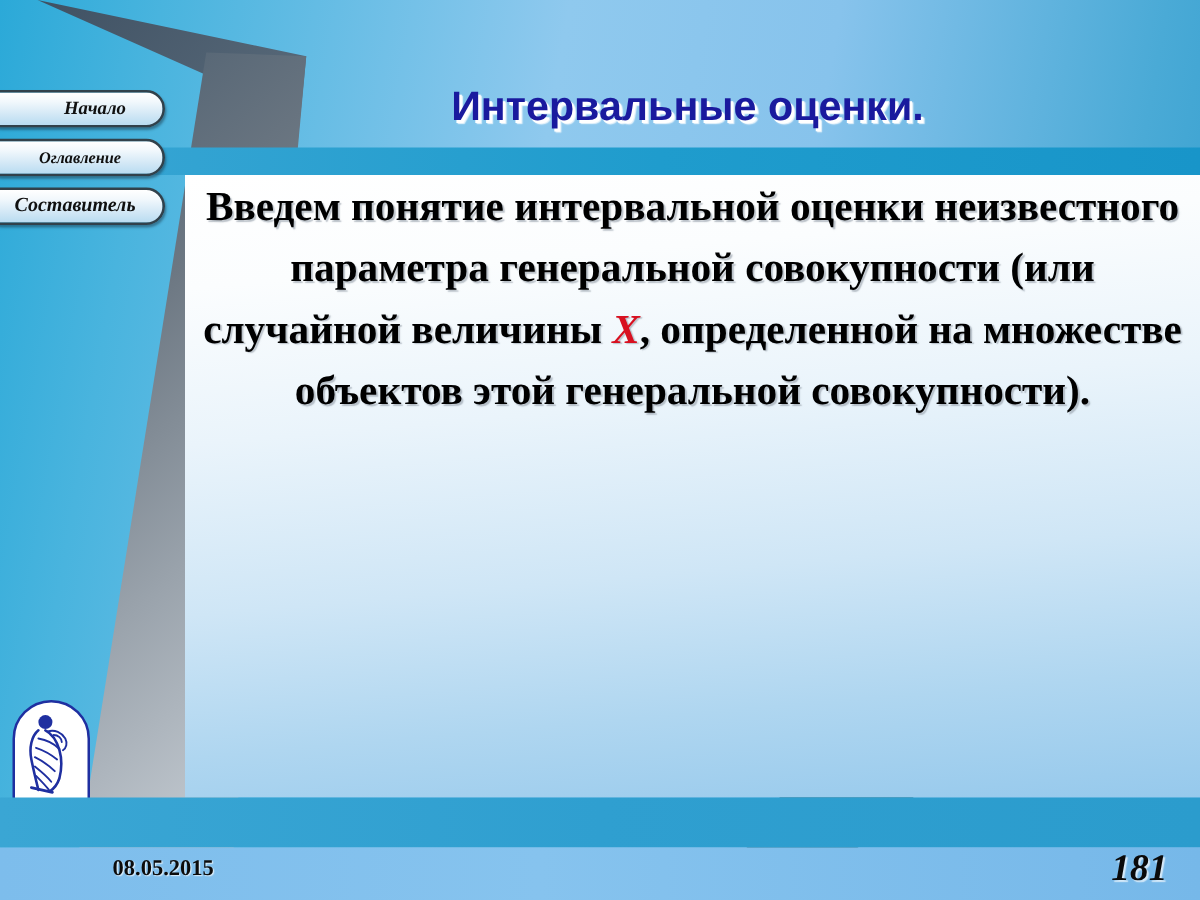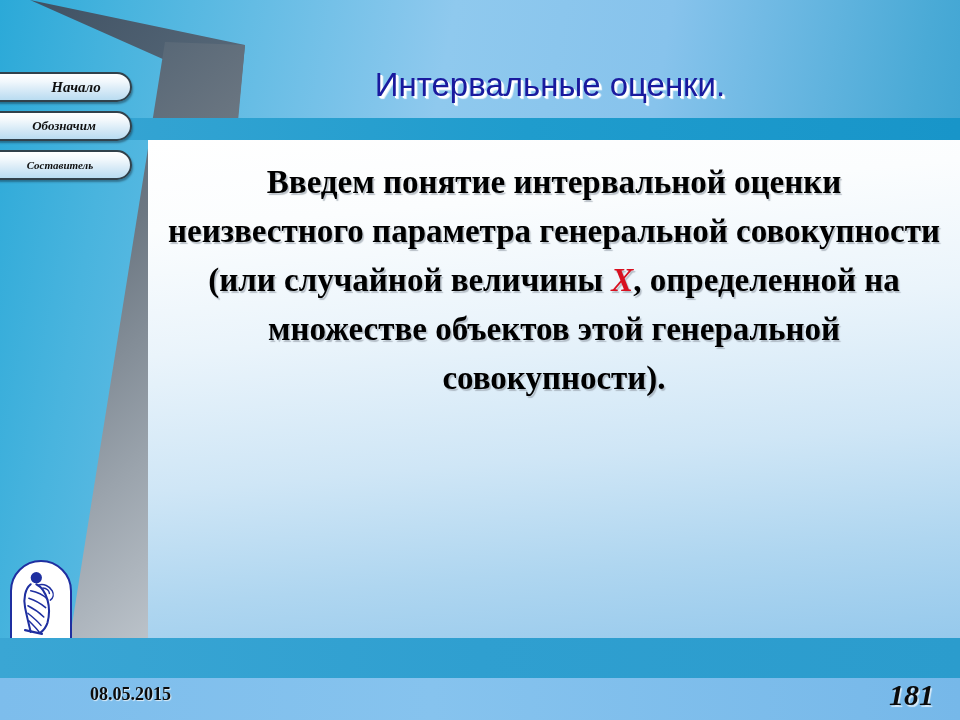--- a/index.html
+++ b/index.html
@@ -86,31 +86,31 @@
   }
   .nav-btn-label {
     font-family: "Liberation Serif", "DejaVu Serif", serif;
     font-style: italic;
     font-weight: bold;
     color: #101010;
     white-space: nowrap;
   }
   .nav-btn:nth-child(1) .nav-btn-label { font-size: 15px; padding-left: 34px; }
   .nav-btn:nth-child(2) .nav-btn-label { font-size: 13px; padding-left: 10px; }
-  .nav-btn:nth-child(3) .nav-btn-label { font-size: 11px; padding-left: 2px; }
+  .nav-btn:nth-child(3) .nav-btn-label { font-size: 16px; padding-left: 2px; }
 
   
   .title {
     position: absolute;
     left: 150px;
     top: 66px;
     width: 800px;
     text-align: center;
     font-family: "Liberation Sans", "DejaVu Sans", sans-serif;
-    font-weight: normal;
+    font-weight: bold;
     font-size: 33px;
     color: #1a1a9e;
     letter-spacing: 0px;
     text-shadow: 2px 2px 0 #ffffff, 3px 3px 1px rgba(255,255,255,0.85);
   }
 
   
   .content-panel {
     position: absolute;
     left: 148px;
@@ -126,21 +126,21 @@
     top: 142px;
     width: 808px;
     text-align: center;
     font-family: "Liberation Serif", "DejaVu Serif", serif;
     font-weight: bold;
     font-size: 33px;
     line-height: 49px;
     color: #000000;
     text-shadow: 1.5px 1.5px 1px rgba(150,160,170,0.65);
   }
-  .para { margin: 16px; }
+  .para { margin: 0; }
   .para + .para { margin-top: 22px; }
   .redvar {
     color: #d81020;
     font-style: italic;
   }
   .redvar-q {
     color: #d81020;
     font-style: normal;
   }
 
@@ -239,21 +239,21 @@
 
   <div class="body-text">
     <p class="para"><span>Введем понятие интервальной оценки неизвестного параметра генеральной совокупности (или случайной величины </span><span class="redvar">X</span><span>, определенной на множестве объектов этой генеральной совокупности).</span></p>
   </div>
 
   <div class="nav">
     <div class="nav-btn">
       <span class="nav-btn-label">Начало</span>
     </div>
     <div class="nav-btn">
-      <span class="nav-btn-label">Обозначим</span>
+      <span class="nav-btn-label">Оглавление</span>
     </div>
     <div class="nav-btn">
       <span class="nav-btn-label">Составитель</span>
     </div>
   </div>
 
   <div class="logo">
     <div class="logo-mark">
       <svg viewBox="0 0 62 84" width="58" height="80">
         <g fill="none" stroke="#1f2fa0" stroke-width="1.6" stroke-linecap="round">

